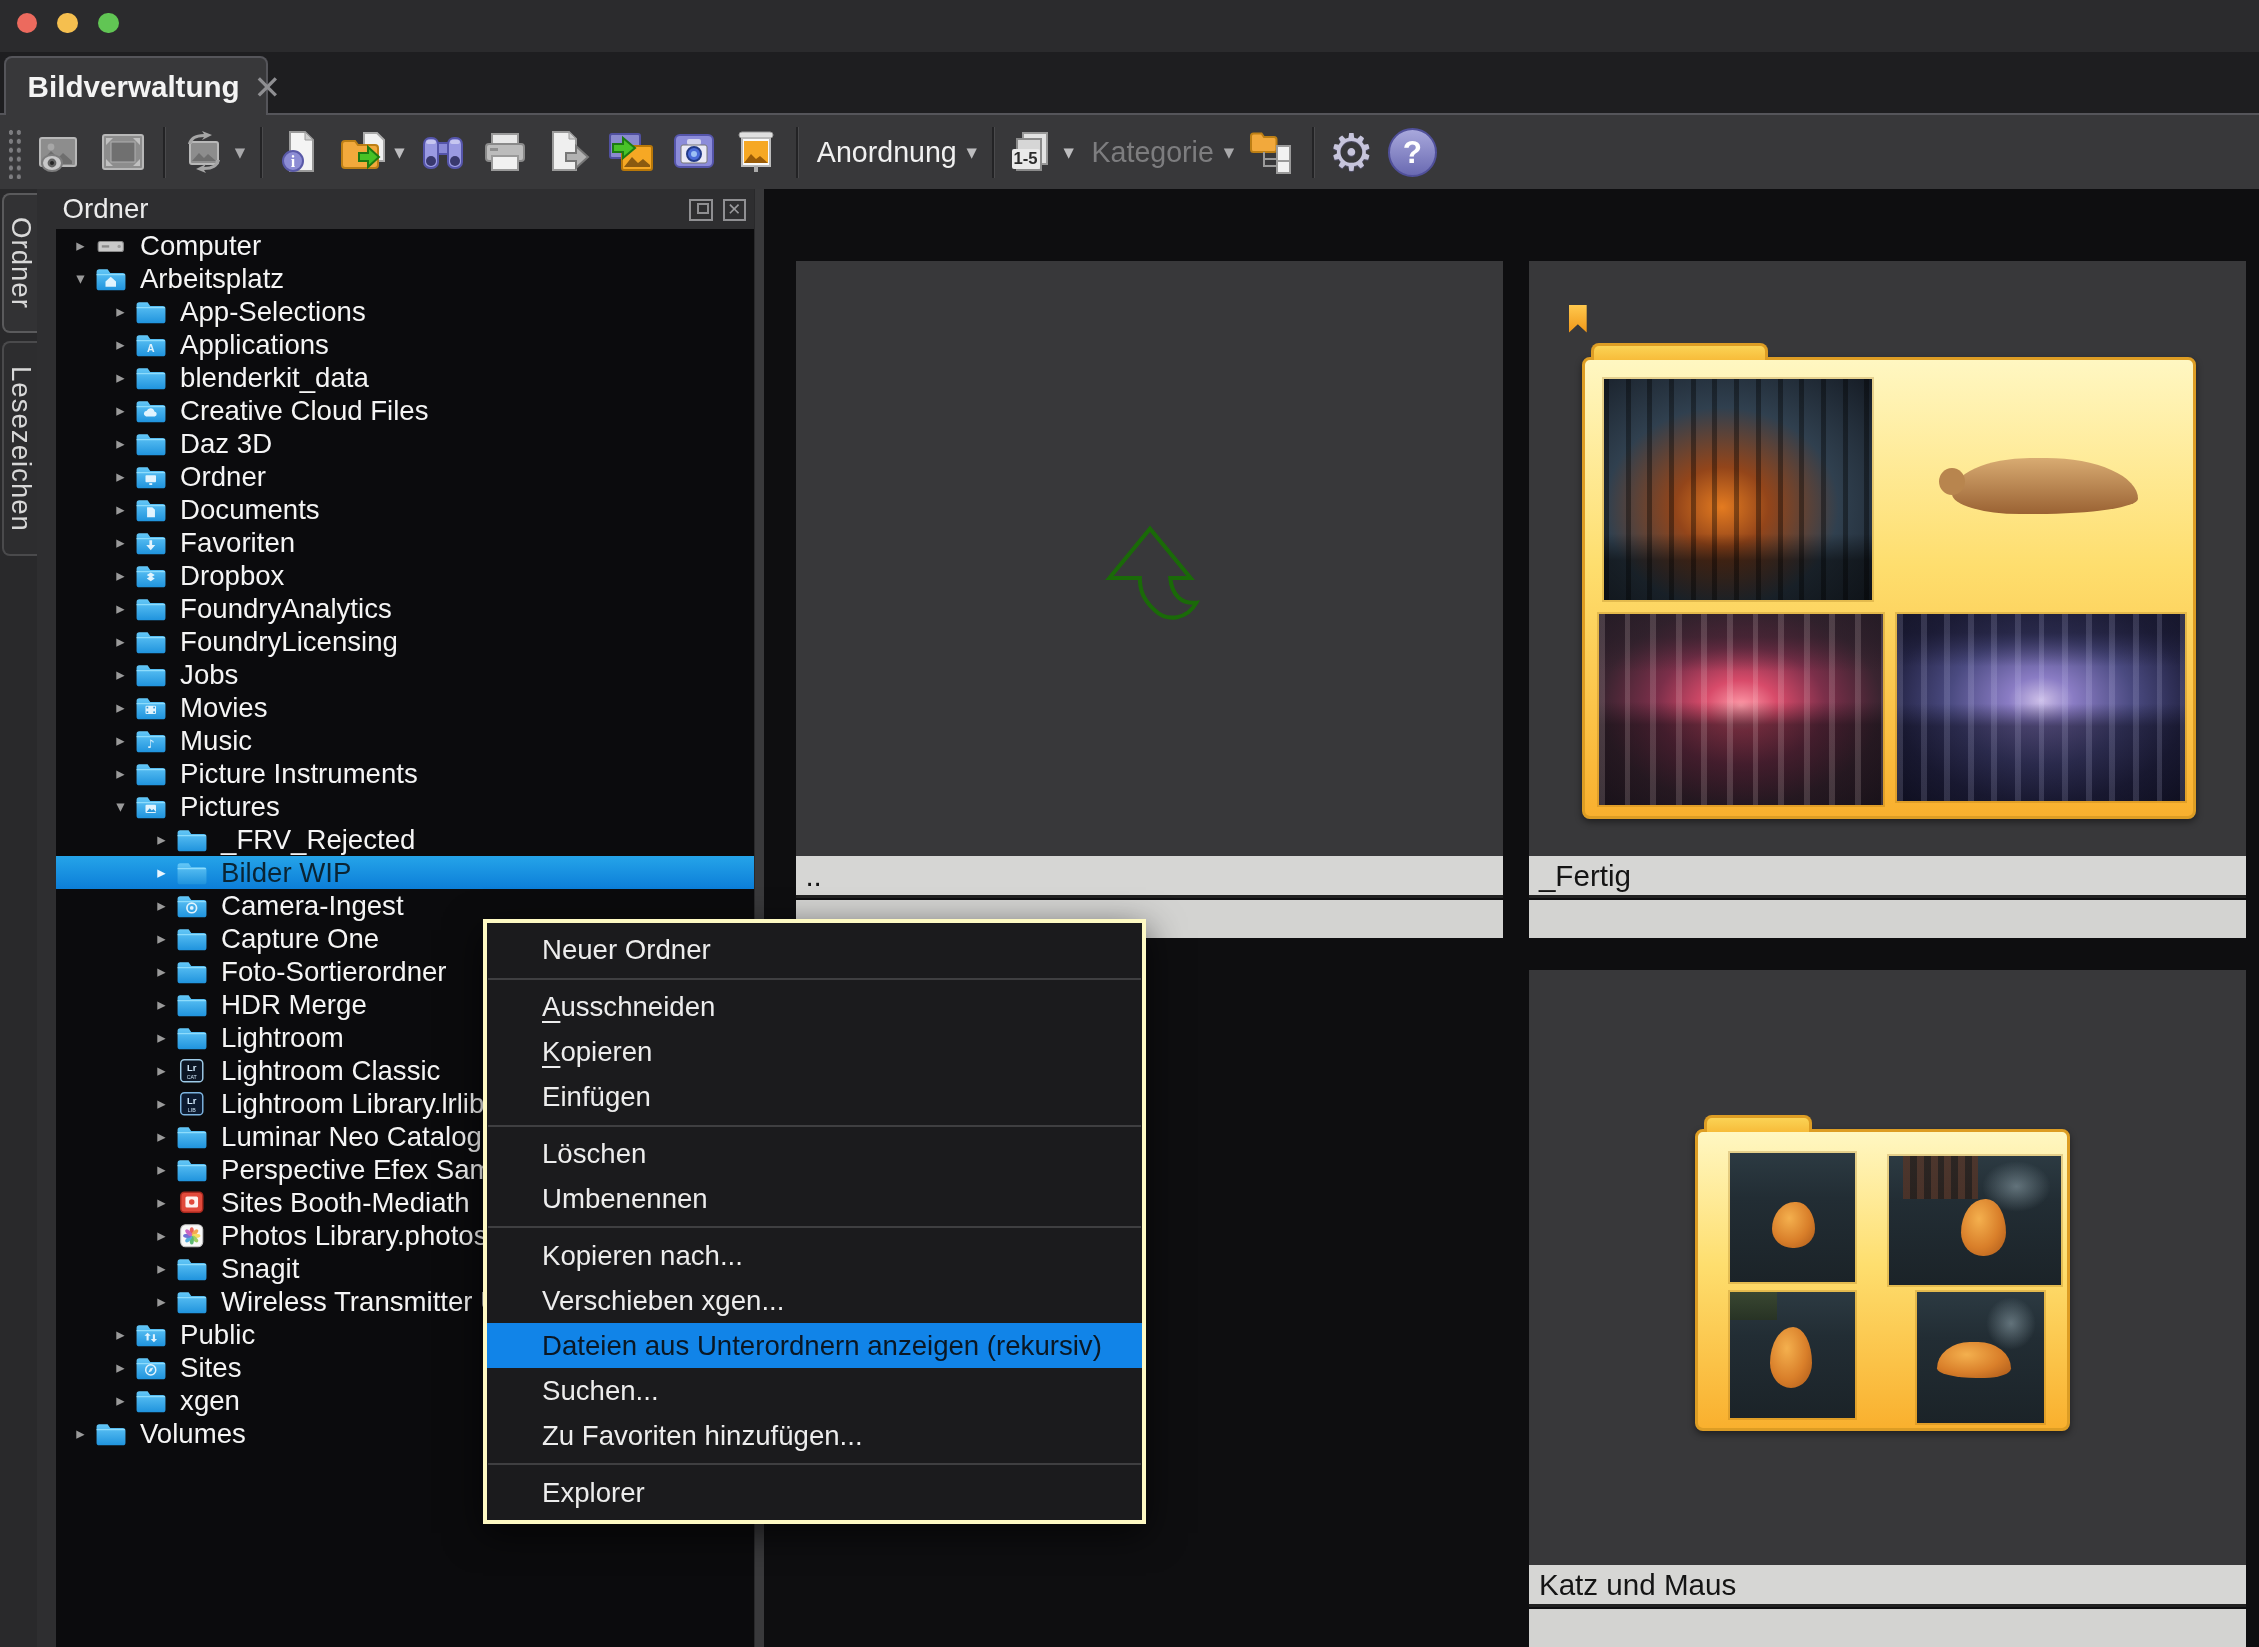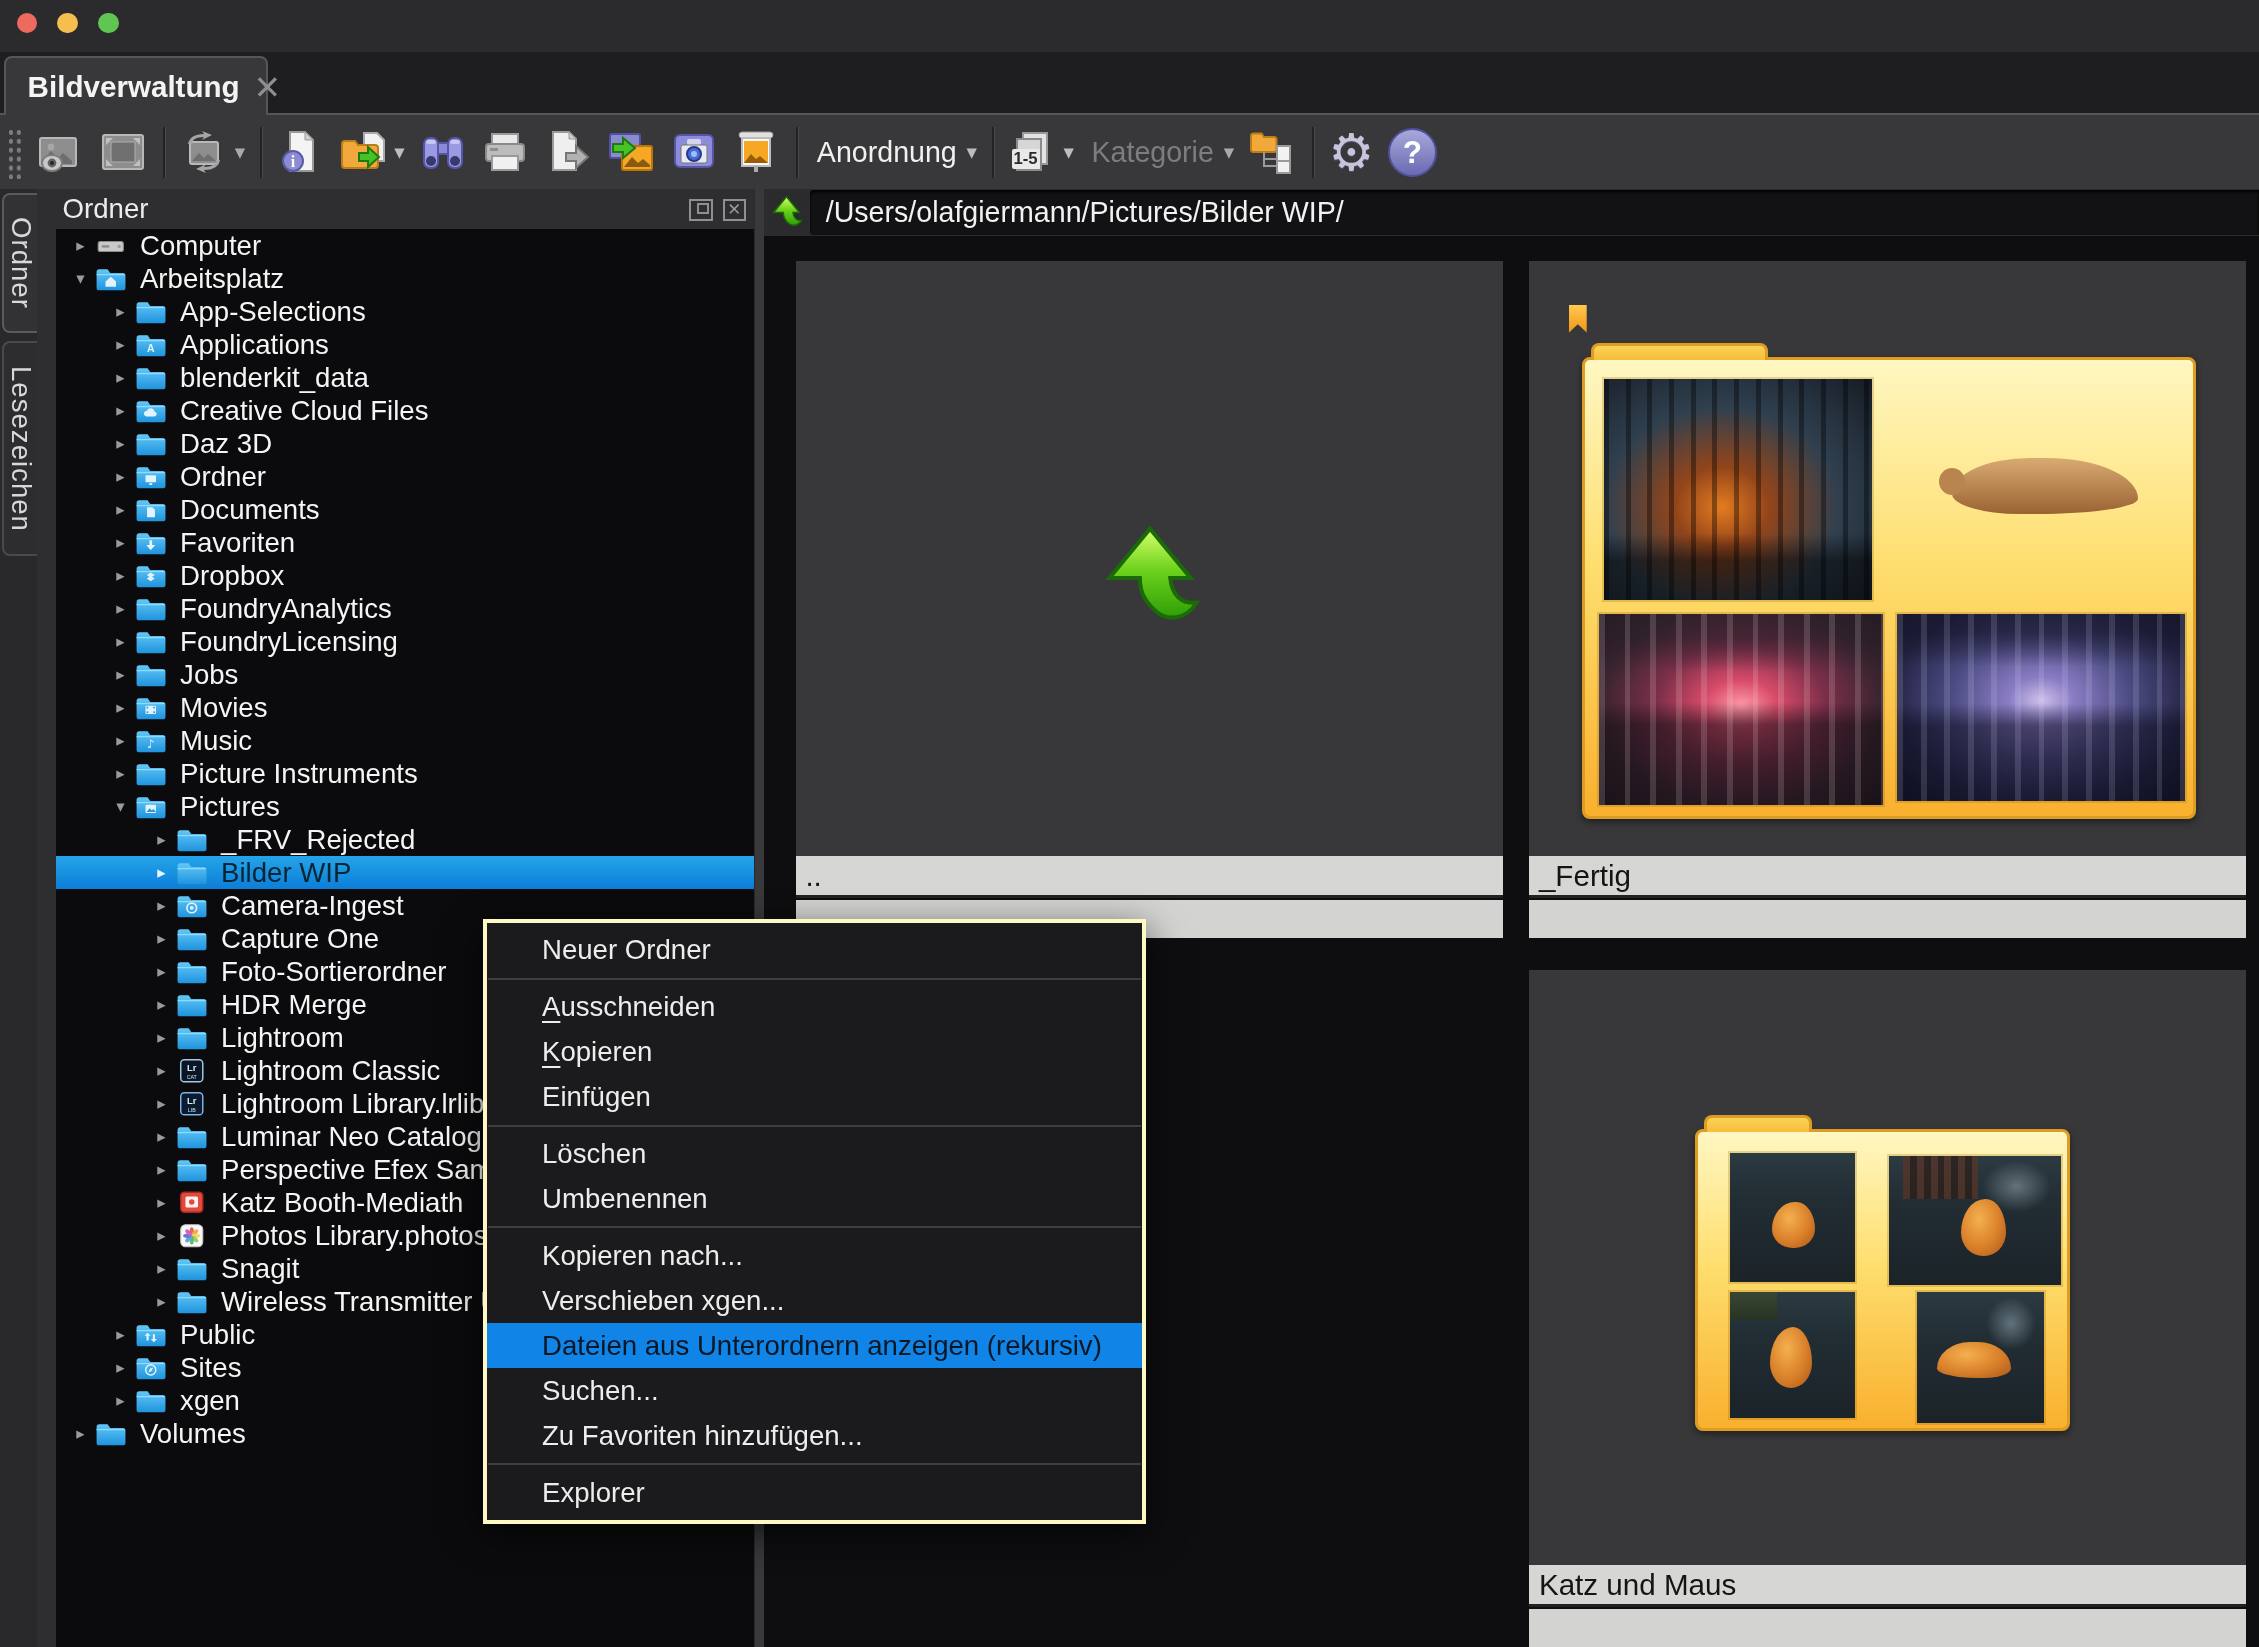--- a/index.html
+++ b/index.html
@@ -850,21 +850,21 @@
         </div>
         <div class="trow" style="padding-left: 91px;">
           <span class="expander">▸</span>
           <span class="ticon">
             <svg width="31.5" height="27.6" viewBox="0 0 30 26">
               <rect x="4.5" y="3" width="21" height="19" rx="3.5" fill="#e14a3c" stroke="#a8281e" stroke-width="1.4"></rect>
               <rect x="9" y="7" width="12" height="10.5" rx="1.5" fill="#ffffff" opacity=".92"></rect>
               <circle cx="15" cy="12.2" r="2.6" fill="#e14a3c"></circle>
             </svg>
           </span>
-          <span class="tlabel">Katz Booth-Mediath</span>
+          <span class="tlabel">Sites Booth-Mediath</span>
         </div>
         <div class="trow" style="padding-left: 91px;">
           <span class="expander">▸</span>
           <span class="ticon">
             <svg width="31.5" height="27.6" viewBox="0 0 30 26">
               <rect x="4.5" y="2.5" width="21" height="21" rx="4.5" fill="#f8f8f8" stroke="#c4c4c4"></rect>
               <g transform="translate(15,13)">
    <g opacity=".85">
                   <ellipse transform="rotate(0) translate(0,-4.2)" rx="2" ry="4" fill="#e5493d"></ellipse>
                   <ellipse transform="rotate(45) translate(0,-4.2)" rx="2" ry="4" fill="#f19a37"></ellipse>
@@ -986,37 +986,20 @@
             </svg>
           </span>
           <span class="tlabel">Volumes</span>
         </div>
       </div>
   </div>
 
   <div id="v-divider" class="abs"></div>
 
   <div id="content" class="abs">
-    <div id="pathbar">
-      <span id="path-up">
-        <svg width="37" height="37" viewBox="0 0 40 40">
-          <defs>
-              <linearGradient id="gaup" x1="0" y1="0" x2="0" y2="1">
-            <stop offset="0" stop-color="#d9ff6a"></stop>
-                <stop offset=".45" stop-color="#6fd41e"></stop>
-                <stop offset="1" stop-color="#2f9e06"></stop>
-          </linearGradient>
-            </defs>
-          <path d="M6 20 L20 3 L34 20 L27 20 C27.5 26 31 29 36 28.5 C33 34 26 35.5 21.5 31 C17.5 27.2 16.5 24 16.5 20 Z" fill="url(#gaup)" stroke="#1a6a08" stroke-width="1.6"></path>
-        </svg>
-      </span>
-      <div id="path-field">
-        <span>/Users/olafgiermann/Pictures/Bilder WIP/</span>
-      </div>
-    </div>
 
     <div class="tile" style="left:31.5px;top:72px;width:707px;height:678px;">
       <div class="thumb" style="height:595px;">
         <svg width="116" height="118" viewBox="0 0 40 40" style="position:absolute;left:296px;top:258px;">
           <path d="M6 20 L20 3 L34 20 L27 20 C27.5 26 31 29 36 28.5 C33 34 26 35.5 21.5 31 C17.5 27.2 16.5 24 16.5 20 Z" fill="url(#gaup)" stroke="#1a6a08" stroke-width="1.4"></path>
         </svg>
       </div>
       <div class="tile-label" style="top:595px;">
         <span>..</span>
       </div>

